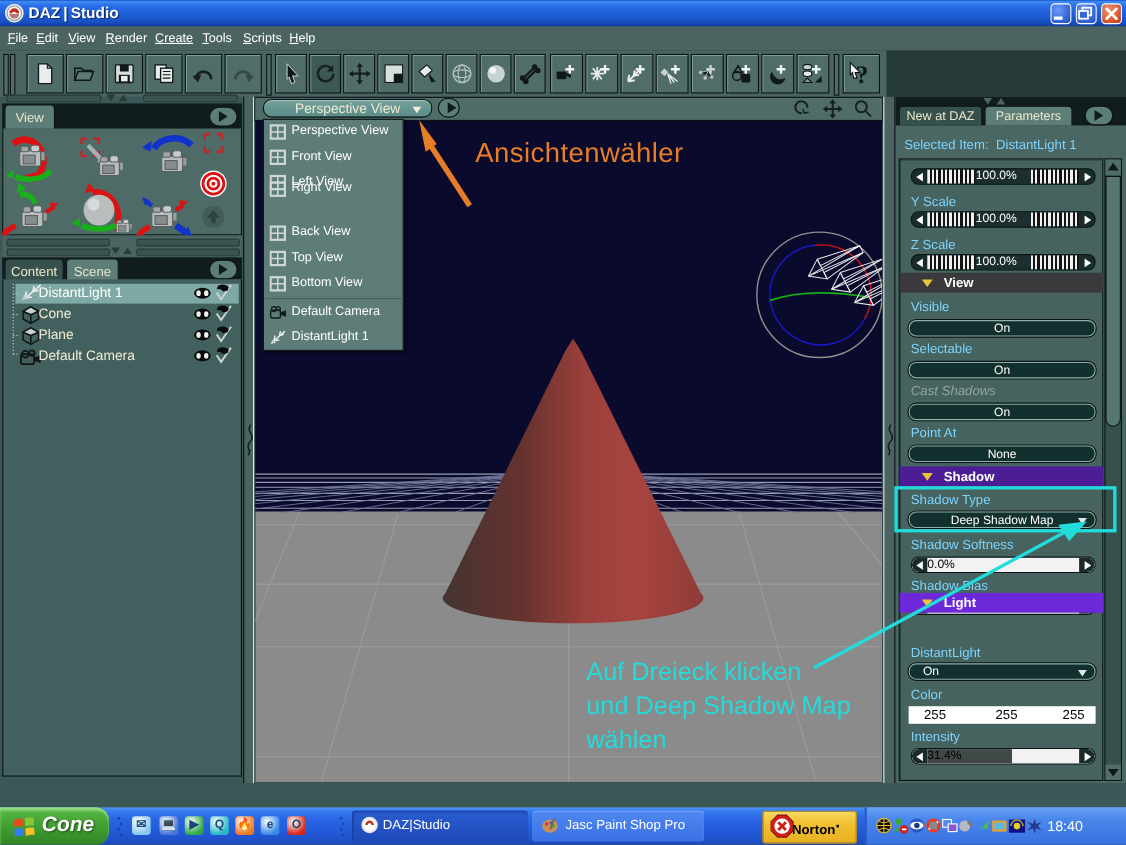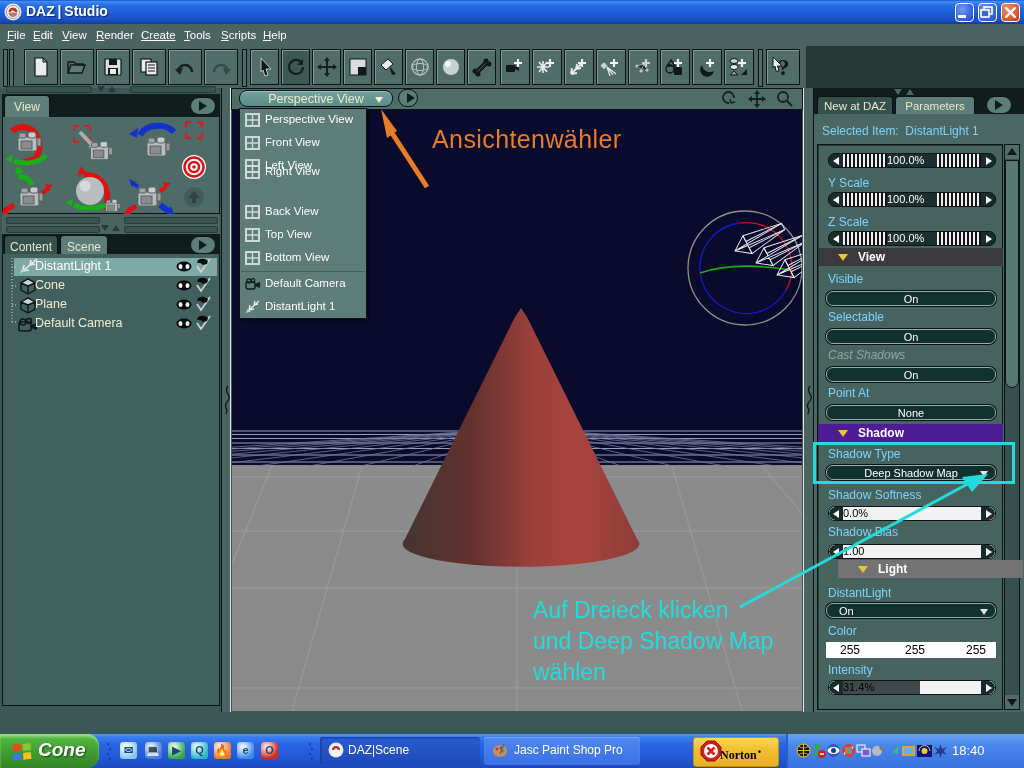--- a/index.html
+++ b/index.html
@@ -685,21 +685,21 @@
       <div class="la"></div>
       <div class="val">0.0%</div>
       <div class="ra"></div>
     </div>
     <div class="plabel abs" style="top:525px;">Shadow Bias</div>
     <div class="slider abs" style="top:544px;">
       <div class="la"></div>
       <div class="val">1.00</div>
       <div class="ra"></div>
     </div>
-    <div class="header-bar abs" style="top:560px;background:#737373;margin-left:20px;">
+    <div class="header-bar abs" style="top:539px;background:#6d28d9;">
       <span class="t">Light</span>
     </div>
     <div class="plabel abs" style="top:586px;">DistantLight</div>
     <div class="pill dd abs" style="top:603px;text-align:left;padding-left:12px;">On</div>
     <div class="plabel abs" style="top:624px;">Color</div>
     <div class="abs" style="left:826px;top:642px;width:170px;height:16px;background:#fff;font-size:12px;color:#000;">
       <span style="position:absolute;left:14px;top:1px;">255</span>
       <span style="position:absolute;left:79px;top:1px;">255</span>
       <span style="position:absolute;left:140px;top:1px;">255</span>
     </div>
@@ -777,27 +777,27 @@
       <circle cx="11" cy="9" r="1.5" fill="#38a838"></circle>
       <path d="M12 2 L8 12" stroke="#786048" stroke-width="1.5"></path>
     </svg>
     <svg class="abs" style="left:700px;top:740px;z-index:3;" width="22" height="22">
       <polygon points="7,1 15,1 21,7 21,15 15,21 7,21 1,15 1,7" fill="#d02018" stroke="#901008" stroke-width="1"></polygon>
       <circle cx="11" cy="11" r="7" fill="#fff"></circle>
       <path d="M7.5 7.5 L14.5 14.5 M14.5 7.5 L7.5 14.5" stroke="#d02018" stroke-width="2.6"></path>
     </svg>
   </div>
 <div class="taskbtn abs" style="left:320px;width:160px;background:linear-gradient(#2a5cd0,#1e4ab8);box-shadow:inset 1px 1px 2px #16389a;">
-    <span style="position:absolute;left:28px;top:6px;">DAZ|Scene</span>
+    <span style="position:absolute;left:28px;top:6px;">DAZ|Studio</span>
   </div>
 <div class="taskbtn abs" style="left:484px;width:156px;background:linear-gradient(#5088f0,#3a70e4);box-shadow:inset 0 1px 1px #78a8f8;">
     <span style="position:absolute;left:30px;top:6px;">Jasc Paint Shop Pro</span>
   </div>
 <div class="taskbtn abs" style="left:693px;width:84px;background:linear-gradient(#f8d860,#f0c030 40%,#e8b020);border:1px solid #c89010;color:#000;">
-    <span style="position:absolute;left:26px;top:5px;font-weight:bold;font-family:Liberation Serif, serif;">Norton<span style="font-size:16px;vertical-align:2px;">·</span></span>
+    <span style="position:absolute;left:26px;top:5px;font-weight:bold;">Norton<span style="font-size:16px;vertical-align:2px;">·</span></span>
   </div>
 <div id="tray" class="abs"></div>
 <div id="trayicons">
     <svg class="trayicon abs" style="left:796px;" width="15" height="16">
       <circle cx="7.5" cy="7.5" r="6.5" fill="#101010"></circle>
       <circle cx="7.5" cy="7.5" r="6.5" fill="none" stroke="#e8b820" stroke-width="1"></circle>
       <path d="M1 7.5 h13 M7.5 1 v13 M3 3.5 c3 2 6 2 9 0 M3 11.5 c3 -2 6 -2 9 0" stroke="#e8b820" fill="none"></path>
     </svg>
     <svg class="trayicon abs" style="left:811px;" width="15" height="16">
       <circle cx="6" cy="4" r="3" fill="#38a838"></circle>

